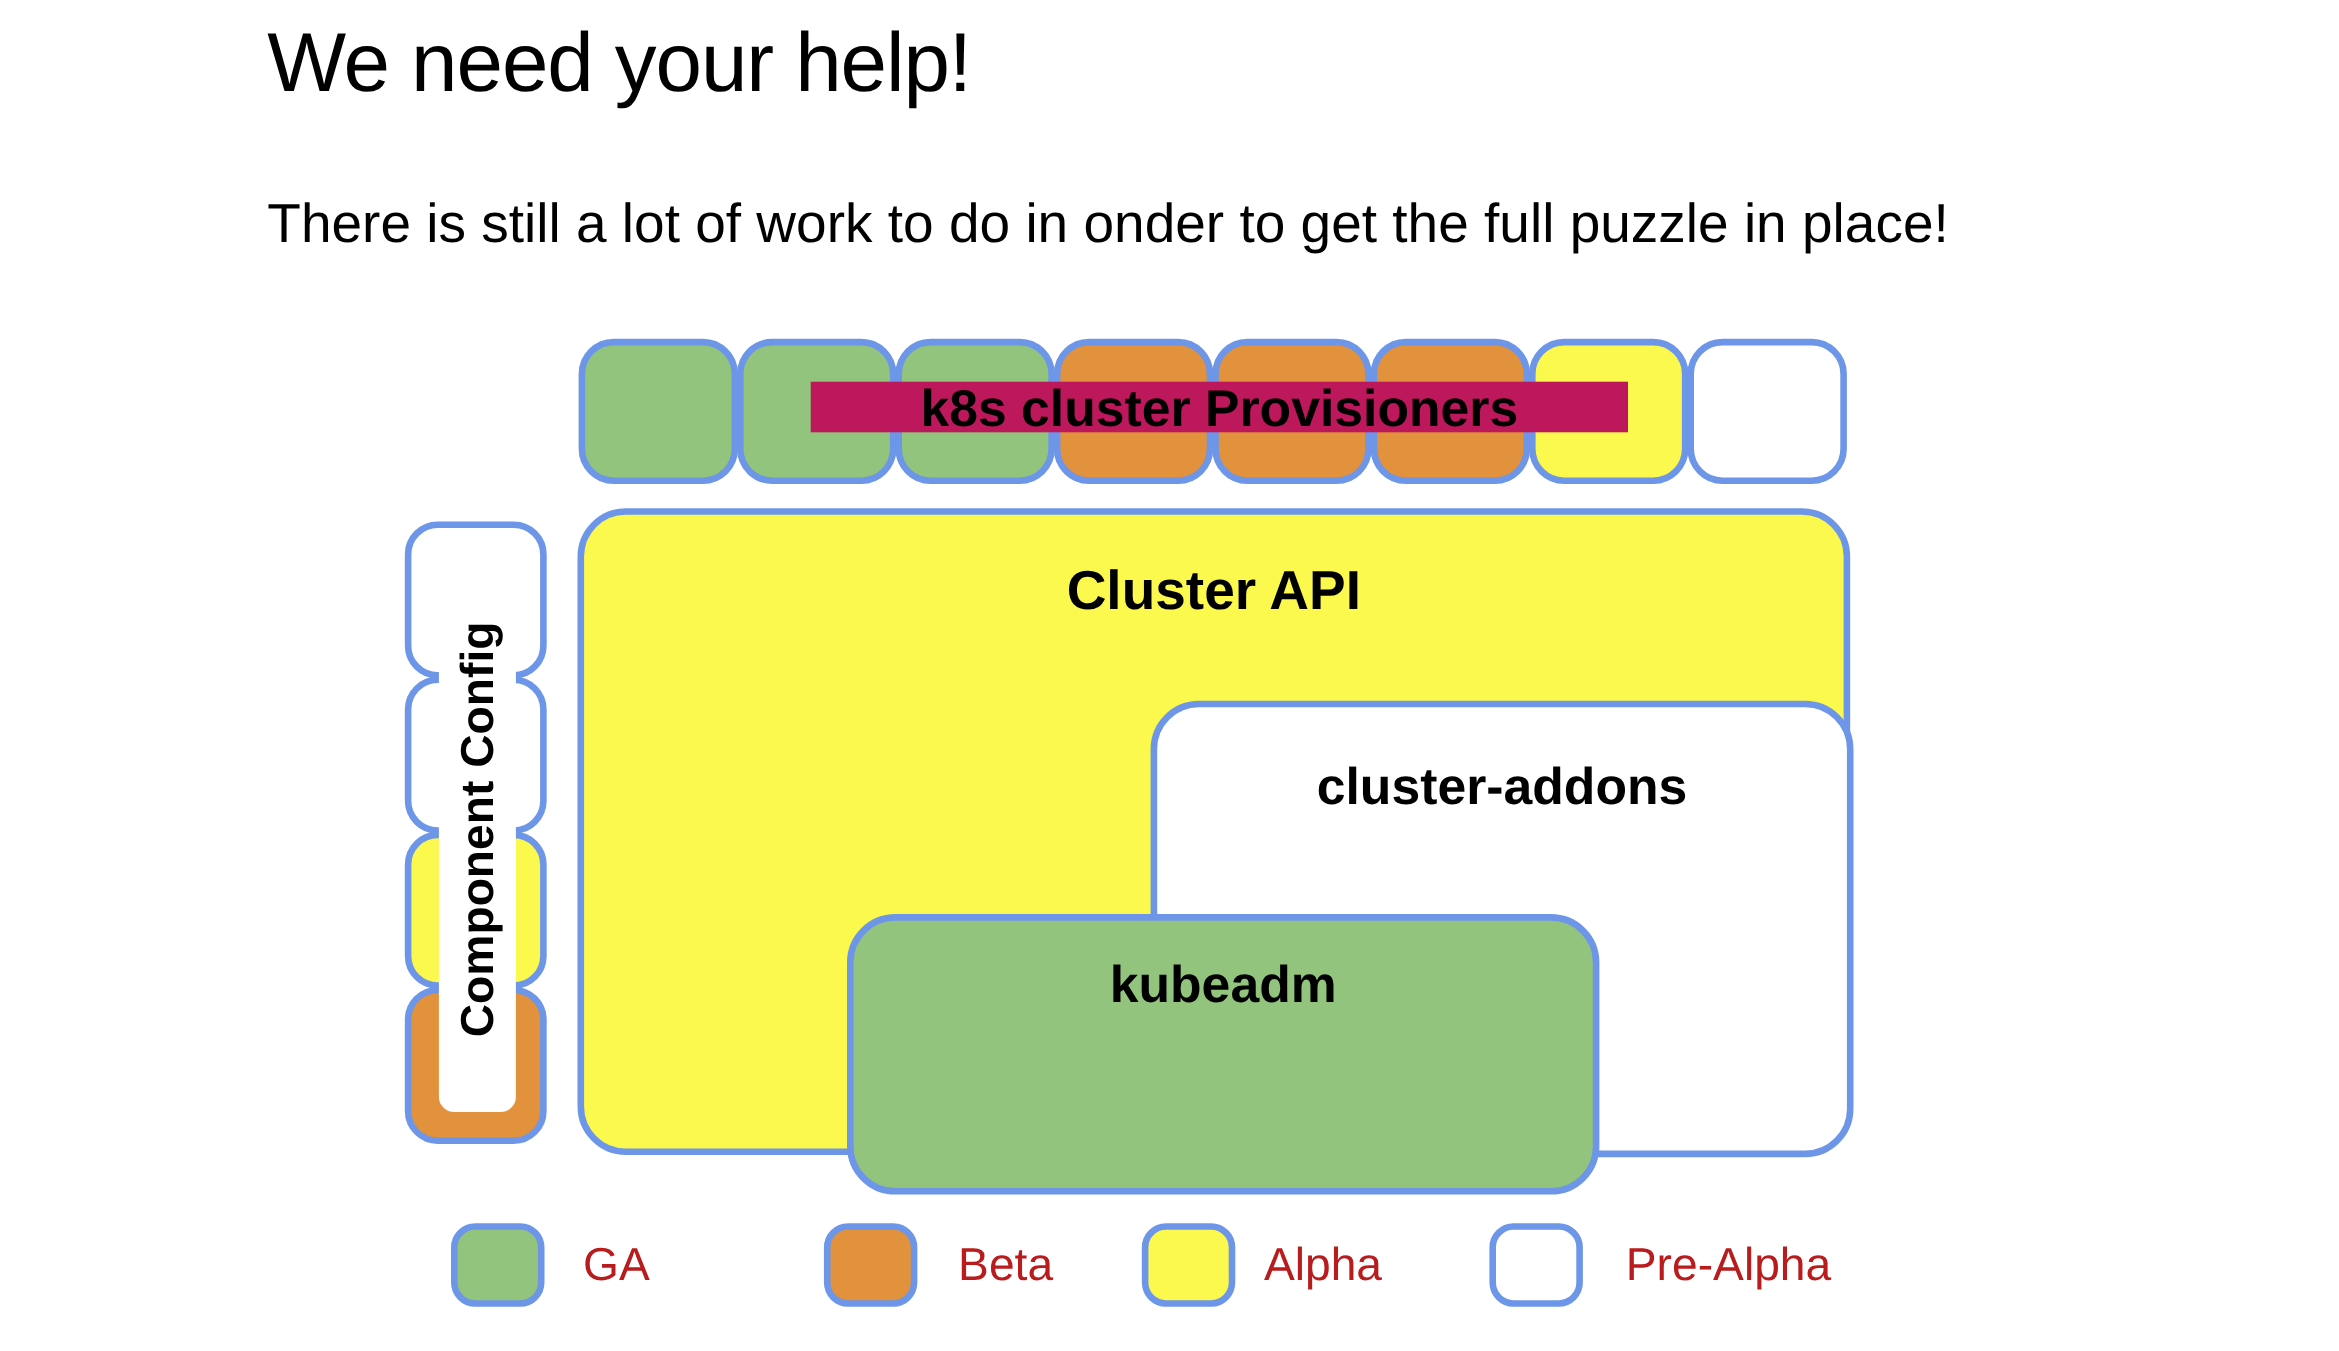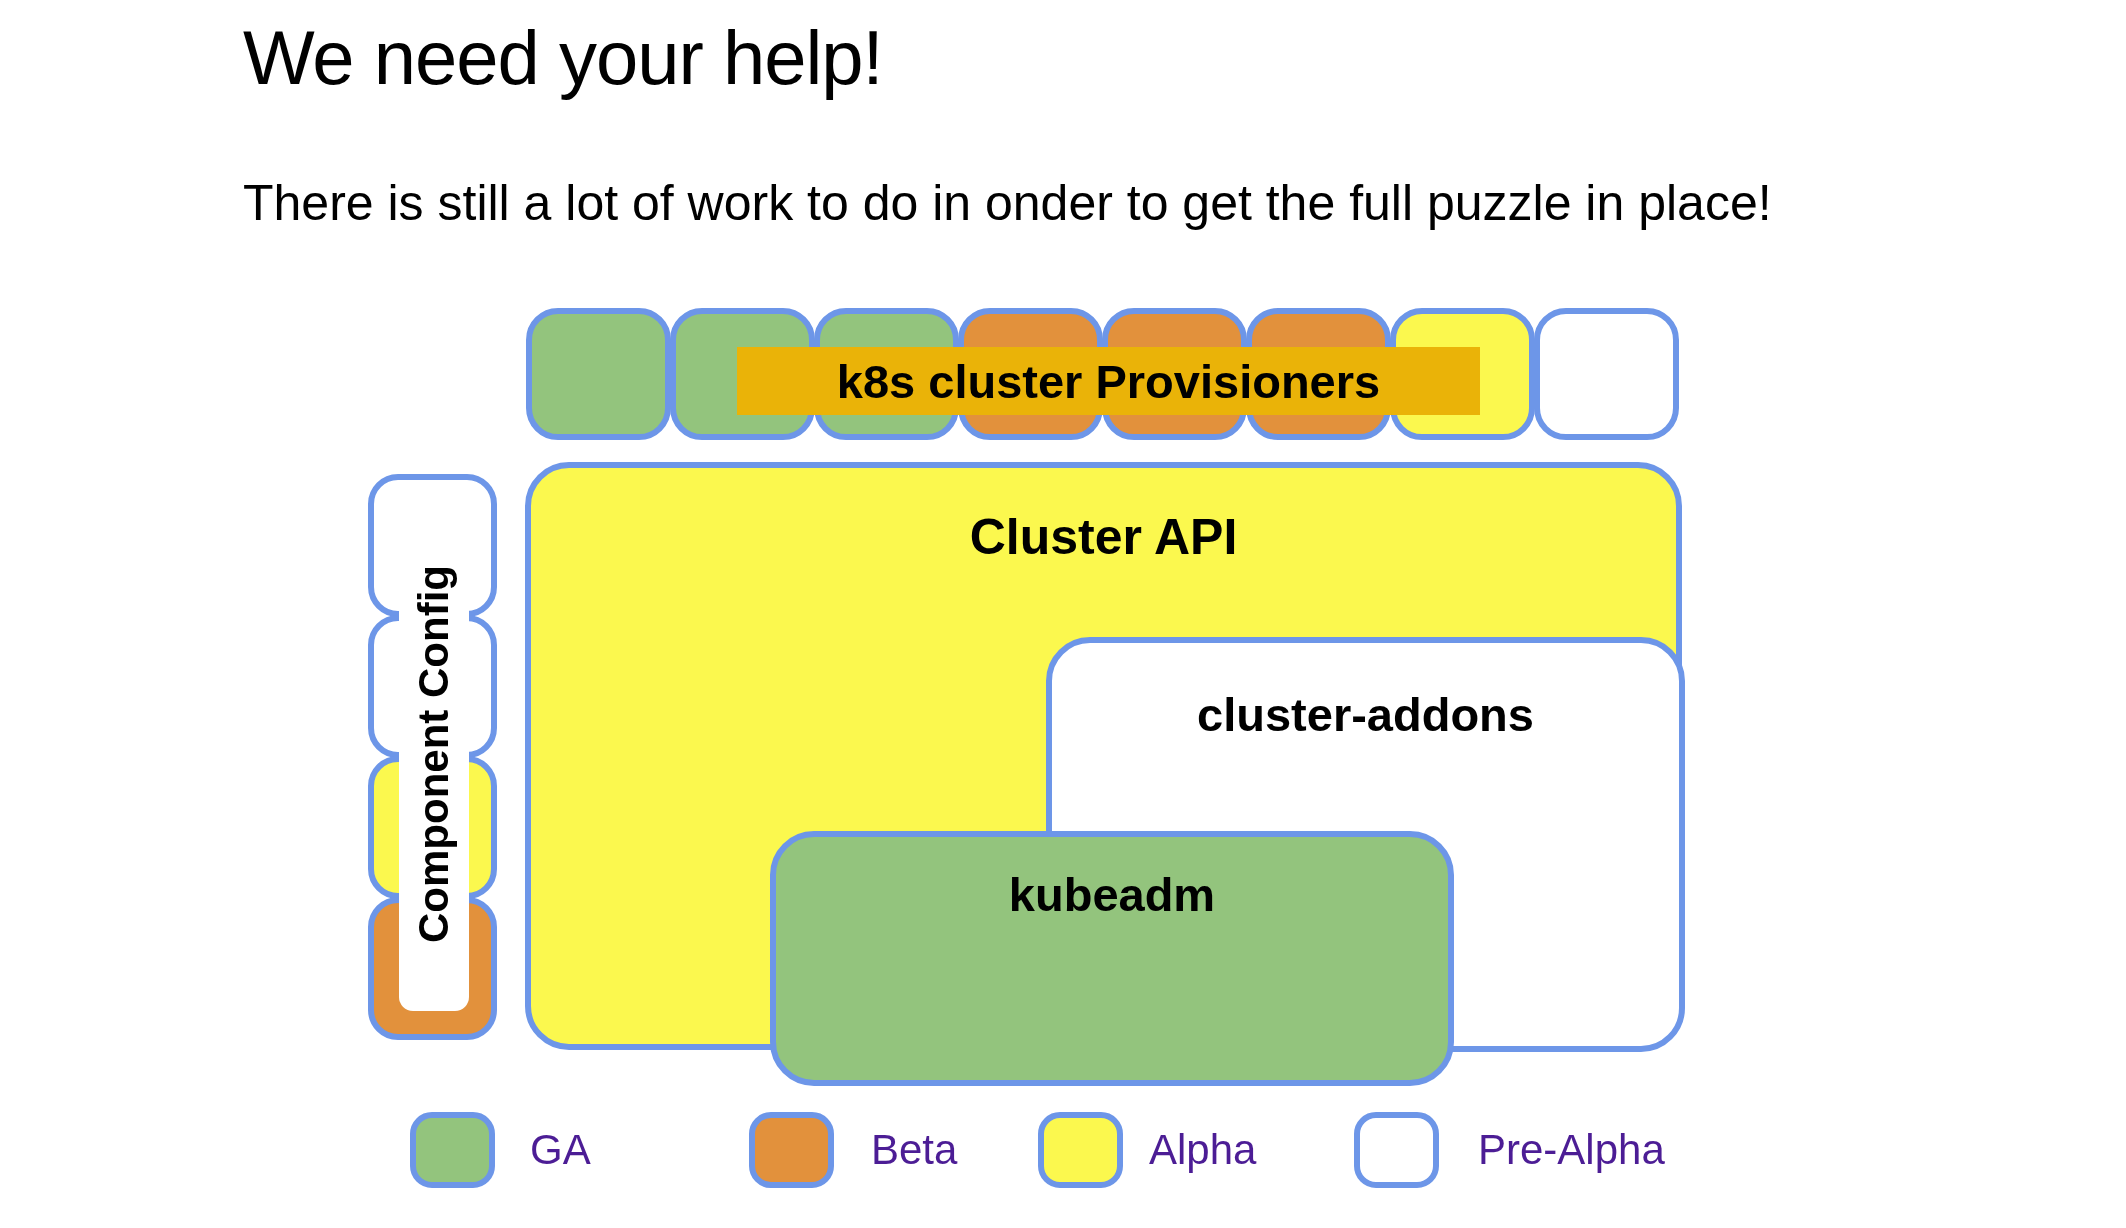--- a/index.html
+++ b/index.html
@@ -33,31 +33,31 @@
   #cluster-api .boxlabel{top:40px;font-size:50px;}
   #cluster-addons{left:1046px;top:637px;width:639px;height:415px;background:var(--white);z-index:2;}
   #cluster-addons .boxlabel{top:44px;font-size:47px;}
   #kubeadm{left:770px;top:791px;width:684px;height:255px;background:var(--green);z-index:3;margin-top:40px;}
   #kubeadm .boxlabel{top:30px;font-size:47px;}
   #etcdadm{left:523px;top:917px;width:690px;height:135px;background:var(--white);z-index:4;}
   #etcdadm .boxlabel{top:26px;font-size:47px;}
   #etcdadm .squiggle{position:absolute;left:50%;top:88px;transform:translateX(-50%);z-index:5;}
 
   
-  .prov-label{position:absolute;left:737px;top:347px;width:743px;height:68px;background:#eab308;z-index:6;
+  .prov-label{position:absolute;left:737px;top:347px;width:743px;height:46px;background:#be185d;z-index:6;
     display:flex;align-items:center;justify-content:center;font-weight:700;font-size:47px;white-space:nowrap;}
 
   
   .cc-label{position:absolute;left:399px;top:497px;width:70px;height:514px;background:#fff;border-radius:14px;z-index:6;}
   .cc-label span{position:absolute;left:50%;top:50%;transform:translate(-50%,-50%) rotate(-90deg);
     white-space:nowrap;font-weight:700;font-size:42px;}
 
   
   .lg-sq{position:absolute;box-sizing:border-box;top:1112px;width:85px;height:76px;border:6px solid var(--blue);border-radius:22px;}
-  .lg-label{position:absolute;top:1127px;font-size:42px;line-height:46px;white-space:nowrap;color:#4c1d95;}
+  .lg-label{position:absolute;top:1127px;font-size:42px;line-height:46px;white-space:nowrap;color:#b91c1c;}
 </style>
 </head>
 <body>
 
 <div id="slide">
 
   <div class="title">We need your help!</div>
   <div class="subtitle">There is still a lot of work to do in onder to get the full puzzle in place!</div>
 
   <div class="sq ga" style="left:526px"></div>

